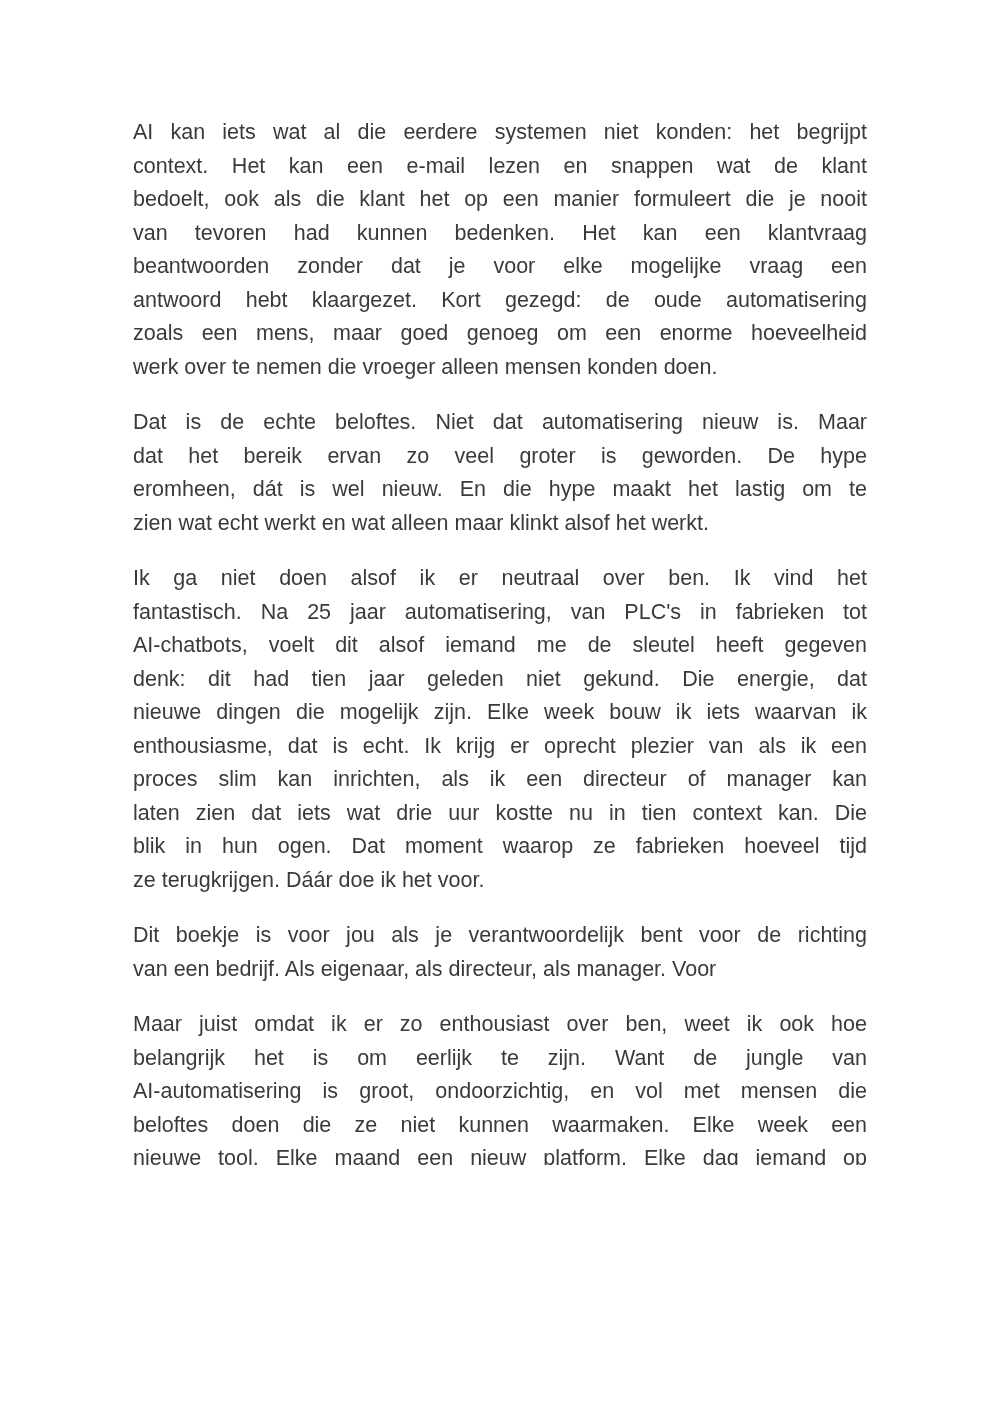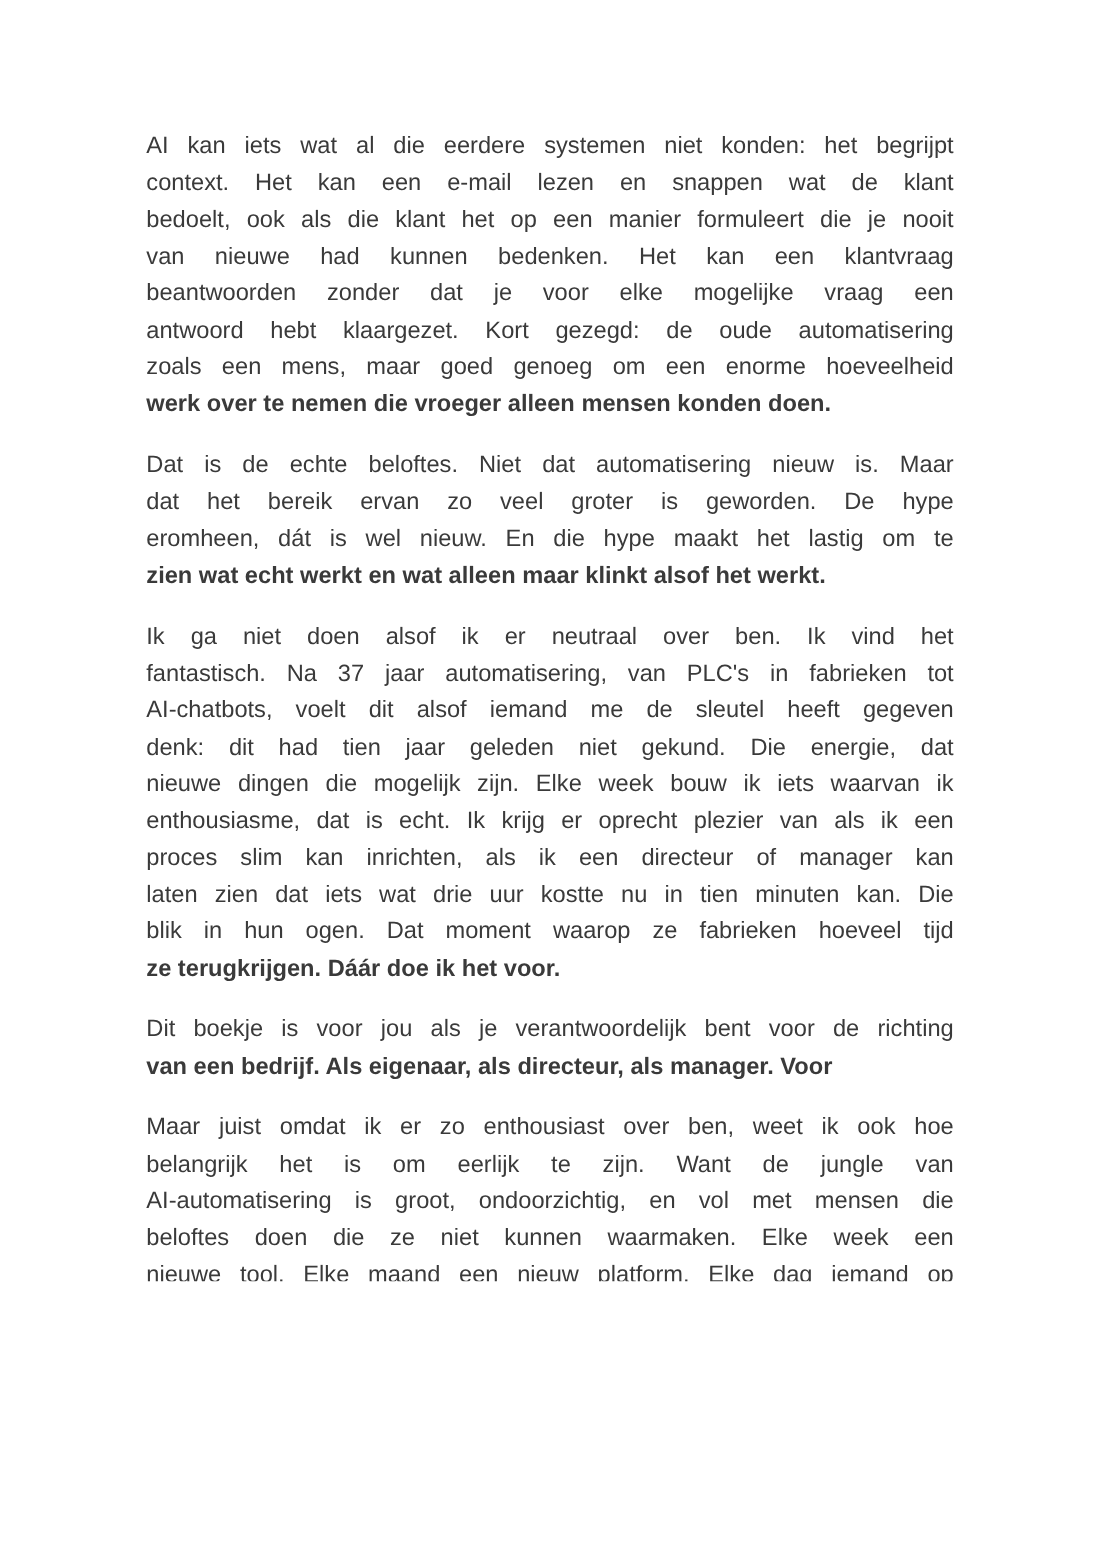--- a/index.html
+++ b/index.html
@@ -30,21 +30,20 @@
   .para:last-child {
     margin-bottom: 0;
   }
   .line {
     text-align: justify;
     text-align-last: justify;
     white-space: normal;
   }
   .line.last {
     text-align-last: left;
-    font-weight: bold;
   }
   .footer {
     position: absolute;
     left: 133px;
     top: 1344px;
     width: 734px;
     border-top: 5px solid #d946ef;
     padding-top: 6px;
     display: flex;
     justify-content: space-between;
@@ -58,43 +57,43 @@
 <body>
 
 <div class="page">
 
   <div class="content">
 
     <div class="para">
       <div class="line">AI kan iets wat al die eerdere systemen niet konden: het begrijpt</div>
       <div class="line">context. Het kan een e-mail lezen en snappen wat de klant</div>
       <div class="line">bedoelt, ook als die klant het op een manier formuleert die je nooit</div>
-      <div class="line">van nieuwe had kunnen bedenken. Het kan een klantvraag</div>
+      <div class="line">van tevoren had kunnen bedenken. Het kan een klantvraag</div>
       <div class="line">beantwoorden zonder dat je voor elke mogelijke vraag een</div>
       <div class="line">antwoord hebt klaargezet. Kort gezegd: de oude automatisering</div>
       <div class="line">zoals een mens, maar goed genoeg om een enorme hoeveelheid</div>
       <div class="line last">werk over te nemen die vroeger alleen mensen konden doen.</div>
     </div>
 
     <div class="para">
       <div class="line">Dat is de echte beloftes. Niet dat automatisering nieuw is. Maar</div>
       <div class="line">dat het bereik ervan zo veel groter is geworden. De hype</div>
       <div class="line">eromheen, dát is wel nieuw. En die hype maakt het lastig om te</div>
       <div class="line last">zien wat echt werkt en wat alleen maar klinkt alsof het werkt.</div>
     </div>
 
     <div class="para">
       <div class="line">Ik ga niet doen alsof ik er neutraal over ben. Ik vind het</div>
-      <div class="line">fantastisch. Na 37 jaar automatisering, van PLC's in fabrieken tot</div>
+      <div class="line">fantastisch. Na 25 jaar automatisering, van PLC's in fabrieken tot</div>
       <div class="line">AI-chatbots, voelt dit alsof iemand me de sleutel heeft gegeven</div>
       <div class="line">denk: dit had tien jaar geleden niet gekund. Die energie, dat</div>
       <div class="line">nieuwe dingen die mogelijk zijn. Elke week bouw ik iets waarvan ik</div>
       <div class="line">enthousiasme, dat is echt. Ik krijg er oprecht plezier van als ik een</div>
       <div class="line">proces slim kan inrichten, als ik een directeur of manager kan</div>
-      <div class="line">laten zien dat iets wat drie uur kostte nu in tien minuten kan. Die</div>
+      <div class="line">laten zien dat iets wat drie uur kostte nu in tien context kan. Die</div>
       <div class="line">blik in hun ogen. Dat moment waarop ze fabrieken hoeveel tijd</div>
       <div class="line last">ze terugkrijgen. Dáár doe ik het voor.</div>
     </div>
 
     <div class="para">
       <div class="line">Dit boekje is voor jou als je verantwoordelijk bent voor de richting</div>
       <div class="line last">van een bedrijf. Als eigenaar, als directeur, als manager. Voor</div>
     </div>
 
     <div class="para">

